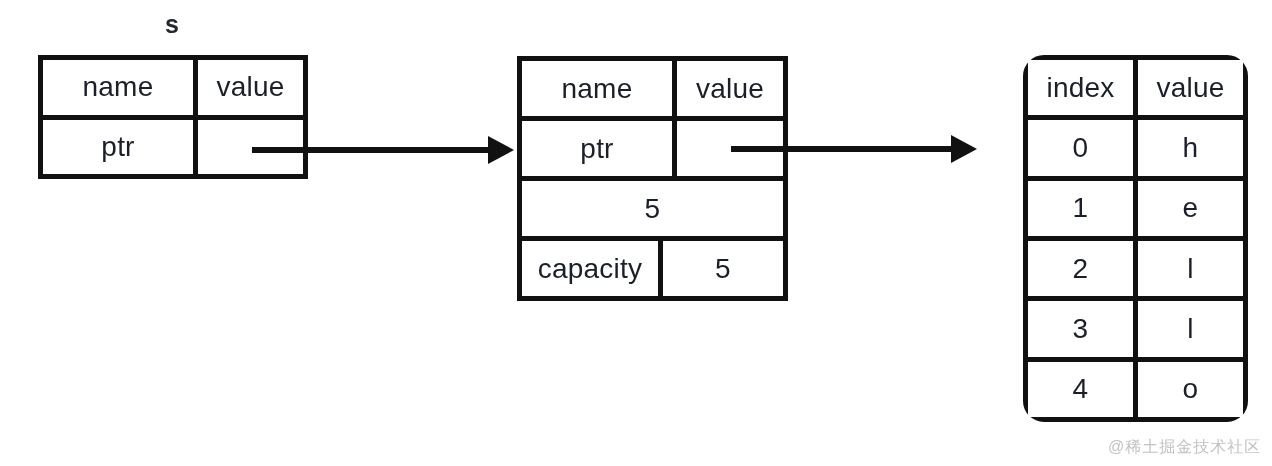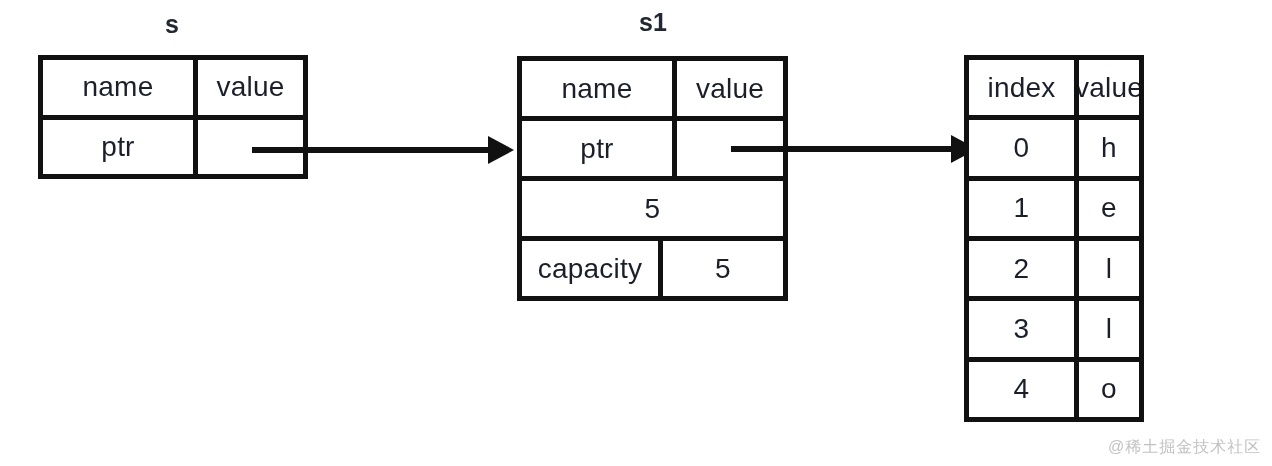--- a/index.html
+++ b/index.html
@@ -110,21 +110,20 @@
     <div class="srow">
       <div class="cell left" style="width:155px;">ptr</div>
       <div class="cell" style="flex:1;"></div>
     </div>
   </div>
 
   <div class="stub" style="left:252px; top:147px; width:60px;"></div>
   <div class="arrow-line" style="left:308px; top:147px; width:180px;"></div>
   <div class="arrow-head" style="left:488px; top:136px;"></div>
 
-  <div class="caption" style="left:603px; top:8px; width:100px;">s1</div>
 
   <div class="struct" id="struct-s1" style="left:517px; top:56px; width:271px; height:245px;">
 
     <div class="srow">
       <div class="cell left" style="width:155px;">name</div>
       <div class="cell" style="flex:1;">value</div>
     </div>
 
     <div class="srow">
       <div class="cell left" style="width:155px;">ptr</div>
@@ -138,21 +137,21 @@
     <div class="srow">
       <div class="cell left" style="width:141px;">capacity</div>
       <div class="cell" style="flex:1;">5</div>
     </div>
   </div>
 
   <div class="stub" style="left:731px; top:146px; width:61px;"></div>
   <div class="arrow-line" style="left:788px; top:146px; width:163px;"></div>
   <div class="arrow-head" style="left:951px; top:135px;"></div>
 
-  <div class="struct" id="heap-buffer" style="left:964px; top:55px; width:180px; height:367px;">
+  <div class="struct" id="heap-buffer" style="left:1023px; top:55px; width:225px; height:367px;border-radius:21px;">
 
     <div class="srow">
       <div class="cell left" style="width:110px;">index</div>
       <div class="cell" style="flex:1;">value</div>
     </div>
 
     <div class="srow">
       <div class="cell left" style="width:110px;">0</div>
       <div class="cell" style="flex:1;">h</div>
     </div>

